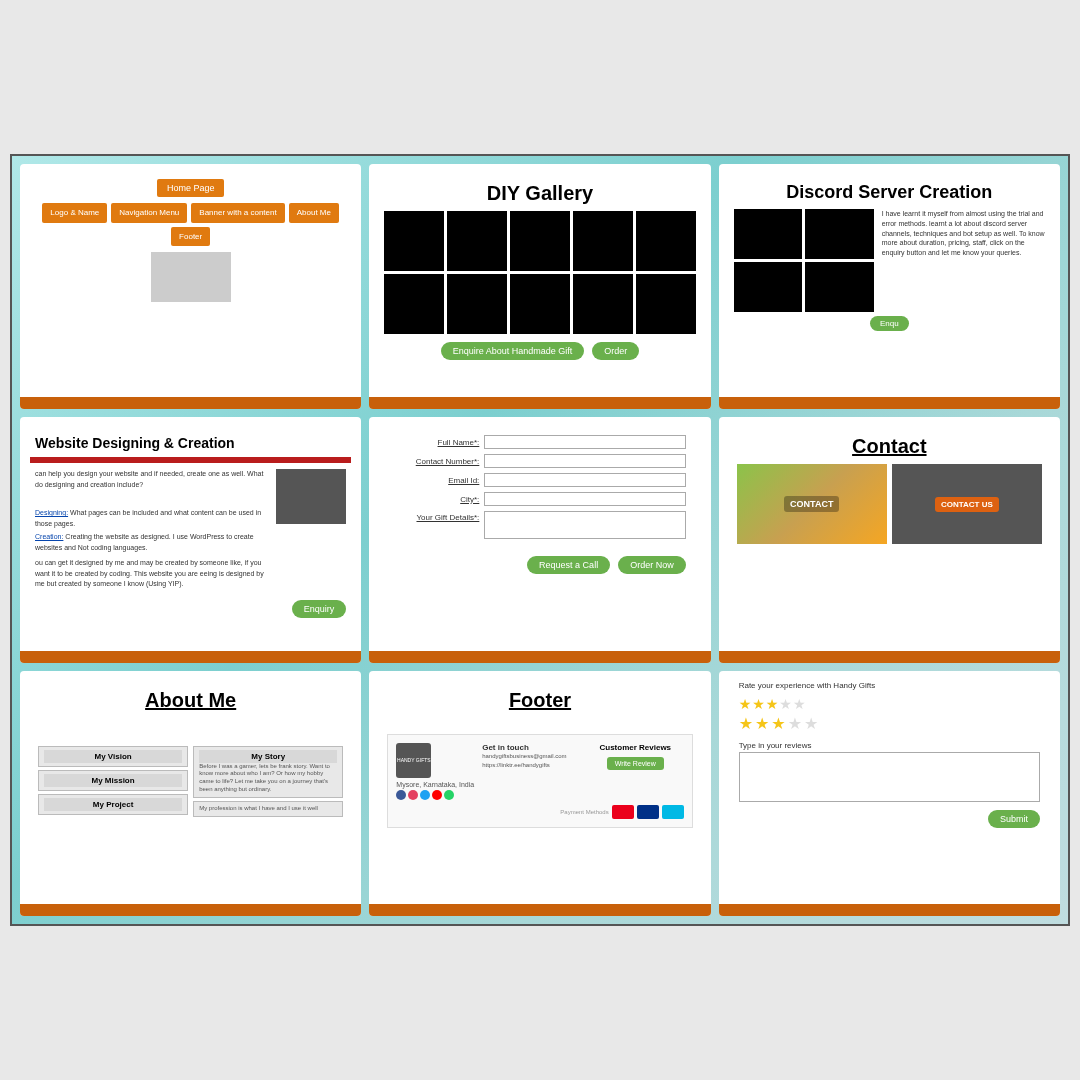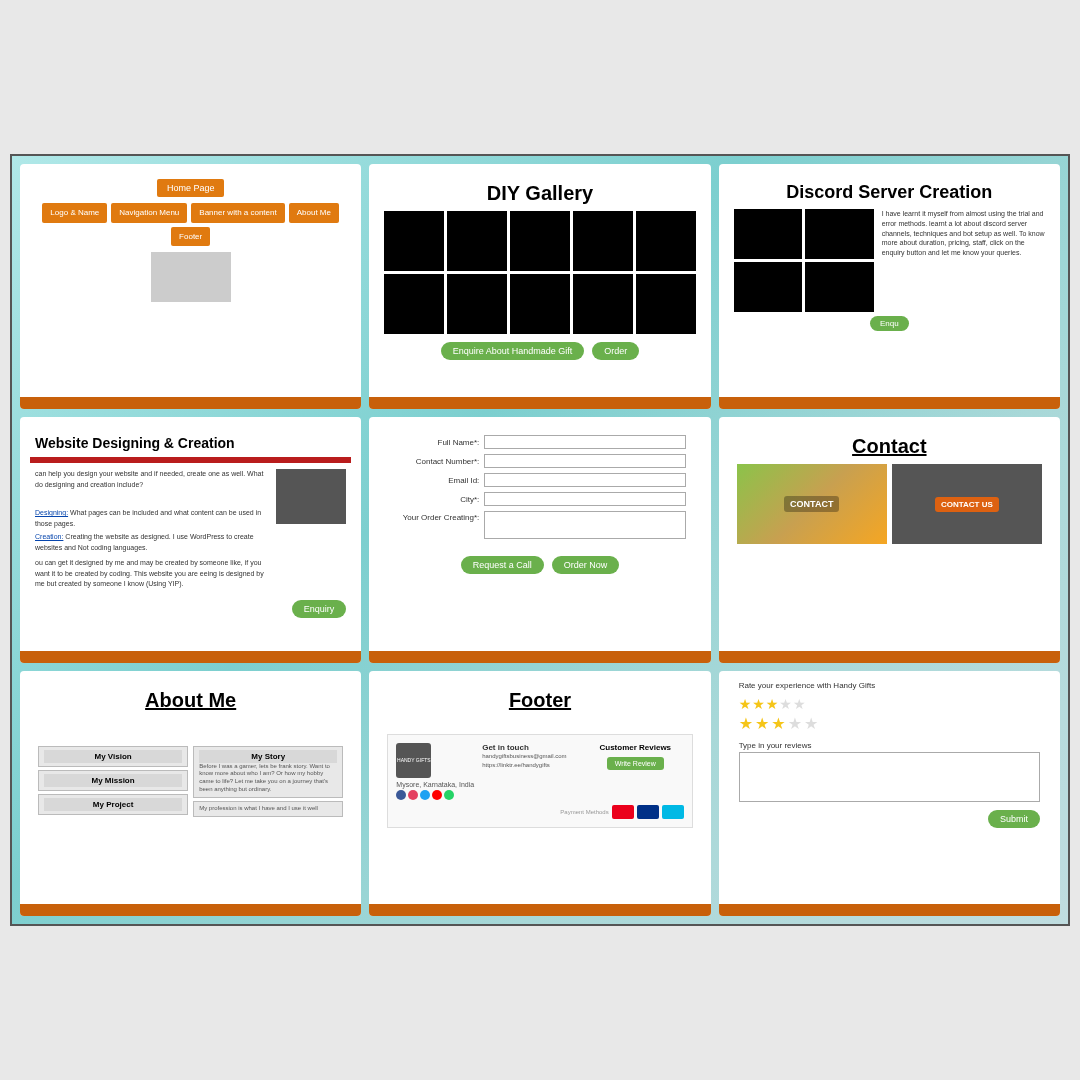--- a/index.html
+++ b/index.html
@@ -197,38 +197,39 @@
       align-items: center;
       margin-bottom: 5px;
     }
     .order-label {
       font-size: 8px;
       color: #333;
       width: 90px;
       text-align: right;
       padding-right: 5px;
       flex-shrink: 0;
+      text-decoration: underline;
     }
     .order-input {
       border: 1px solid #aaa;
       height: 14px;
       flex: 1;
       font-size: 8px;
     }
     .order-textarea {
       border: 1px solid #aaa;
       height: 28px;
       flex: 1;
       font-size: 8px;
       resize: none;
     }
     .order-buttons {
       display: flex;
       gap: 8px;
-      justify-content: center;
+      justify-content: flex-end;
       padding: 4px 15px;
     }
 
     
     .contact-title {
       text-align: center;
       font-size: 20px;
       font-weight: bold;
       text-decoration: underline;
       padding: 8px 0 6px;
@@ -532,21 +533,21 @@
         </div>
         <div class="order-field">
           <span class="order-label">Email Id:</span>
           <input class="order-input" type="text" style="">
         </div>
         <div class="order-field">
           <span class="order-label">City*:</span>
           <input class="order-input" type="text" style="">
         </div>
         <div class="order-field" style="align-items:flex-start;">
-          <span class="order-label" style="padding-top:2px;">Your Order Creating*:</span>
+          <span class="order-label" style="padding-top:2px;">Your Gift Details*:</span>
           <textarea class="order-textarea" style=""></textarea>
         </div>
       </div>
       <div class="order-buttons">
         <button class="btn-green">Request a Call</button>
         <button class="btn-green">Order Now</button>
       </div>
     </div>
     <div class="card-footer-bar"></div>
   </div>

